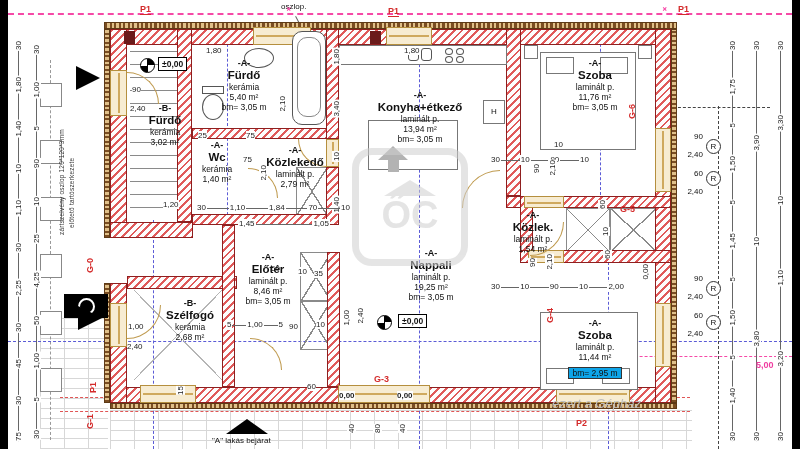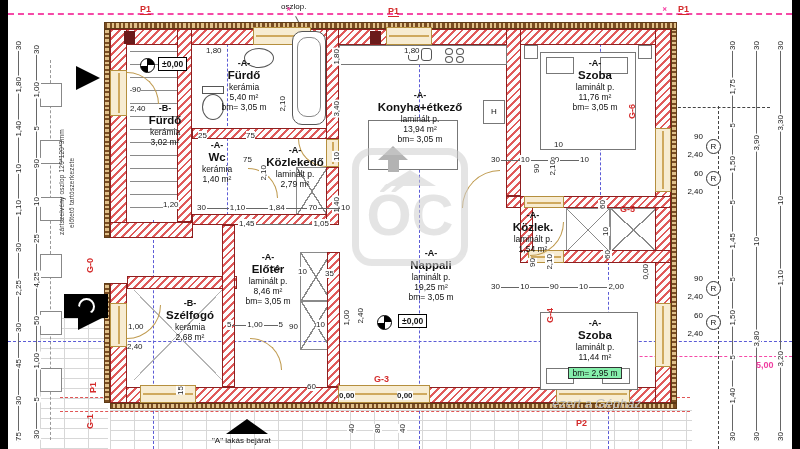--- a/index.html
+++ b/index.html
@@ -82,21 +82,21 @@
   .meter{position:absolute;background:#000;z-index:22;display:flex;align-items:center;justify-content:center;}
   .meter .ring{width:13px;height:13px;border:2px solid #fff;border-radius:50%;}
   .note-v{position:absolute;font-size:6.5px;color:#333;z-index:18;letter-spacing:.2px;}
   .small-black{position:absolute;font-size:8px;color:#111;z-index:18;white-space:nowrap;}
   
   .wm{position:absolute;color:#cfcfcf;z-index:40;opacity:.6;text-align:center;pointer-events:none;}
   .wm-logo{position:absolute;width:102px;height:104px;border:7px solid #cfcfcf;border-radius:20px;z-index:40;opacity:.55;
            display:flex;flex-direction:column;align-items:center;justify-content:center;pointer-events:none;}
   .wm-roof{width:0;height:0;border-left:26px solid transparent;border-right:26px solid transparent;
            border-bottom:16px solid #cfcfcf;}
-  .wm-oc{font-size:58px;font-weight:bold;color:#cfcfcf;line-height:1;}
+  .wm-oc{font-size:38px;font-weight:bold;color:#cfcfcf;line-height:1;}
   .wm-word{font-size:30px;font-weight:bold;letter-spacing:11px;color:#d2d2d2;}
   .wm-bottom{position:absolute;font-size:13px;color:#bdbdbd;z-index:41;font-style:italic;}
   .edge{position:absolute;top:0;bottom:0;width:8px;background:#000;z-index:60;}
 </style>
 </head>
 <body>
 
 <div id="canvas">
 
   <div class="brick" style="left:110px;top:410px;width:582px;height:39px"></div>
@@ -273,21 +273,21 @@
   </div>
   <div class="room" style="left:144px;top:298px;width:92px">
     <div class="tag">-B-</div>
       <div class="nm">Szélfogó</div>
     <div class="mat">kerámia</div>
       <div class="ar">2,68 m²</div>
   </div>
   <div class="room" style="left:540px;top:318px;width:110px">
     <div class="tag">-A-</div><div class="nm">Szoba</div>
     <div class="mat">laminált p.</div><div class="ar">11,44 m²</div>
-    <div class="bm" style="border:1px solid #333;display:inline-block;padding:0 3px;background:#86efac">bm= 2,95 m</div>
+    <div class="bm" style="border:1px solid #333;display:inline-block;padding:0 3px;background:#0ea5e9">bm= 2,95 m</div>
   </div>
 
   <div class="level-circle" style="left:140px;top:58px"></div>
   <div class="level-box" style="left:158px;top:57px">±0,00</div>
   <div class="level-circle" style="left:377px;top:315px"></div>
   <div class="level-box" style="left:398px;top:314px">±0,00</div>
   <div class="dim1" style="left:339px;top:391px;font-weight:bold">0,00</div>
   <div class="dim1" style="left:397px;top:391px;font-weight:bold">0,00</div>
 
   <div class="dimcol" style="left:12px;top:40px;width:12px;height:402px">
@@ -399,21 +399,21 @@
   <span class="dim1" style="left:206px;top:46px">1,80</span>
   <span class="dim1" style="left:404px;top:46px">1,80</span>
   <span class="dim1" style="left:198px;top:131px">25</span>
   <span class="dim1" style="left:246px;top:131px">75</span>
   <span class="dim1" style="left:243px;top:155px">75</span>
   <span class="dim1 vert" style="left:259px;top:165px">2,10</span>
   <span class="dim1 vert" style="left:278px;top:96px">2,10</span>
   <span class="dim1" style="left:163px;top:200px">1,20</span>
   <span class="dim1" style="left:271px;top:264px">60</span>
   <span class="dim1" style="left:298px;top:267px">10</span>
-  <span class="dim1" style="left:325px;top:269px">35</span>
+  <span class="dim1" style="left:314px;top:269px">35</span>
   <span class="dim1" style="left:289px;top:322px">90</span>
   <span class="dim1" style="left:316px;top:320px">10</span>
   <span class="dim1" style="left:128px;top:322px">1,00</span>
   <span class="dim1" style="left:127px;top:342px">2,40</span>
   <span class="dim1 vert" style="left:342px;top:310px">1,00</span>
   <span class="dim1 vert" style="left:356px;top:308px">2,40</span>
   <span class="dim1" style="left:554px;top:140px">10</span>
   <span class="dim1 vert" style="left:532px;top:164px">90</span>
   <span class="dim1 vert" style="left:548px;top:160px">2,10</span>
   <span class="dim1 vert" style="left:528px;top:258px">90</span>

